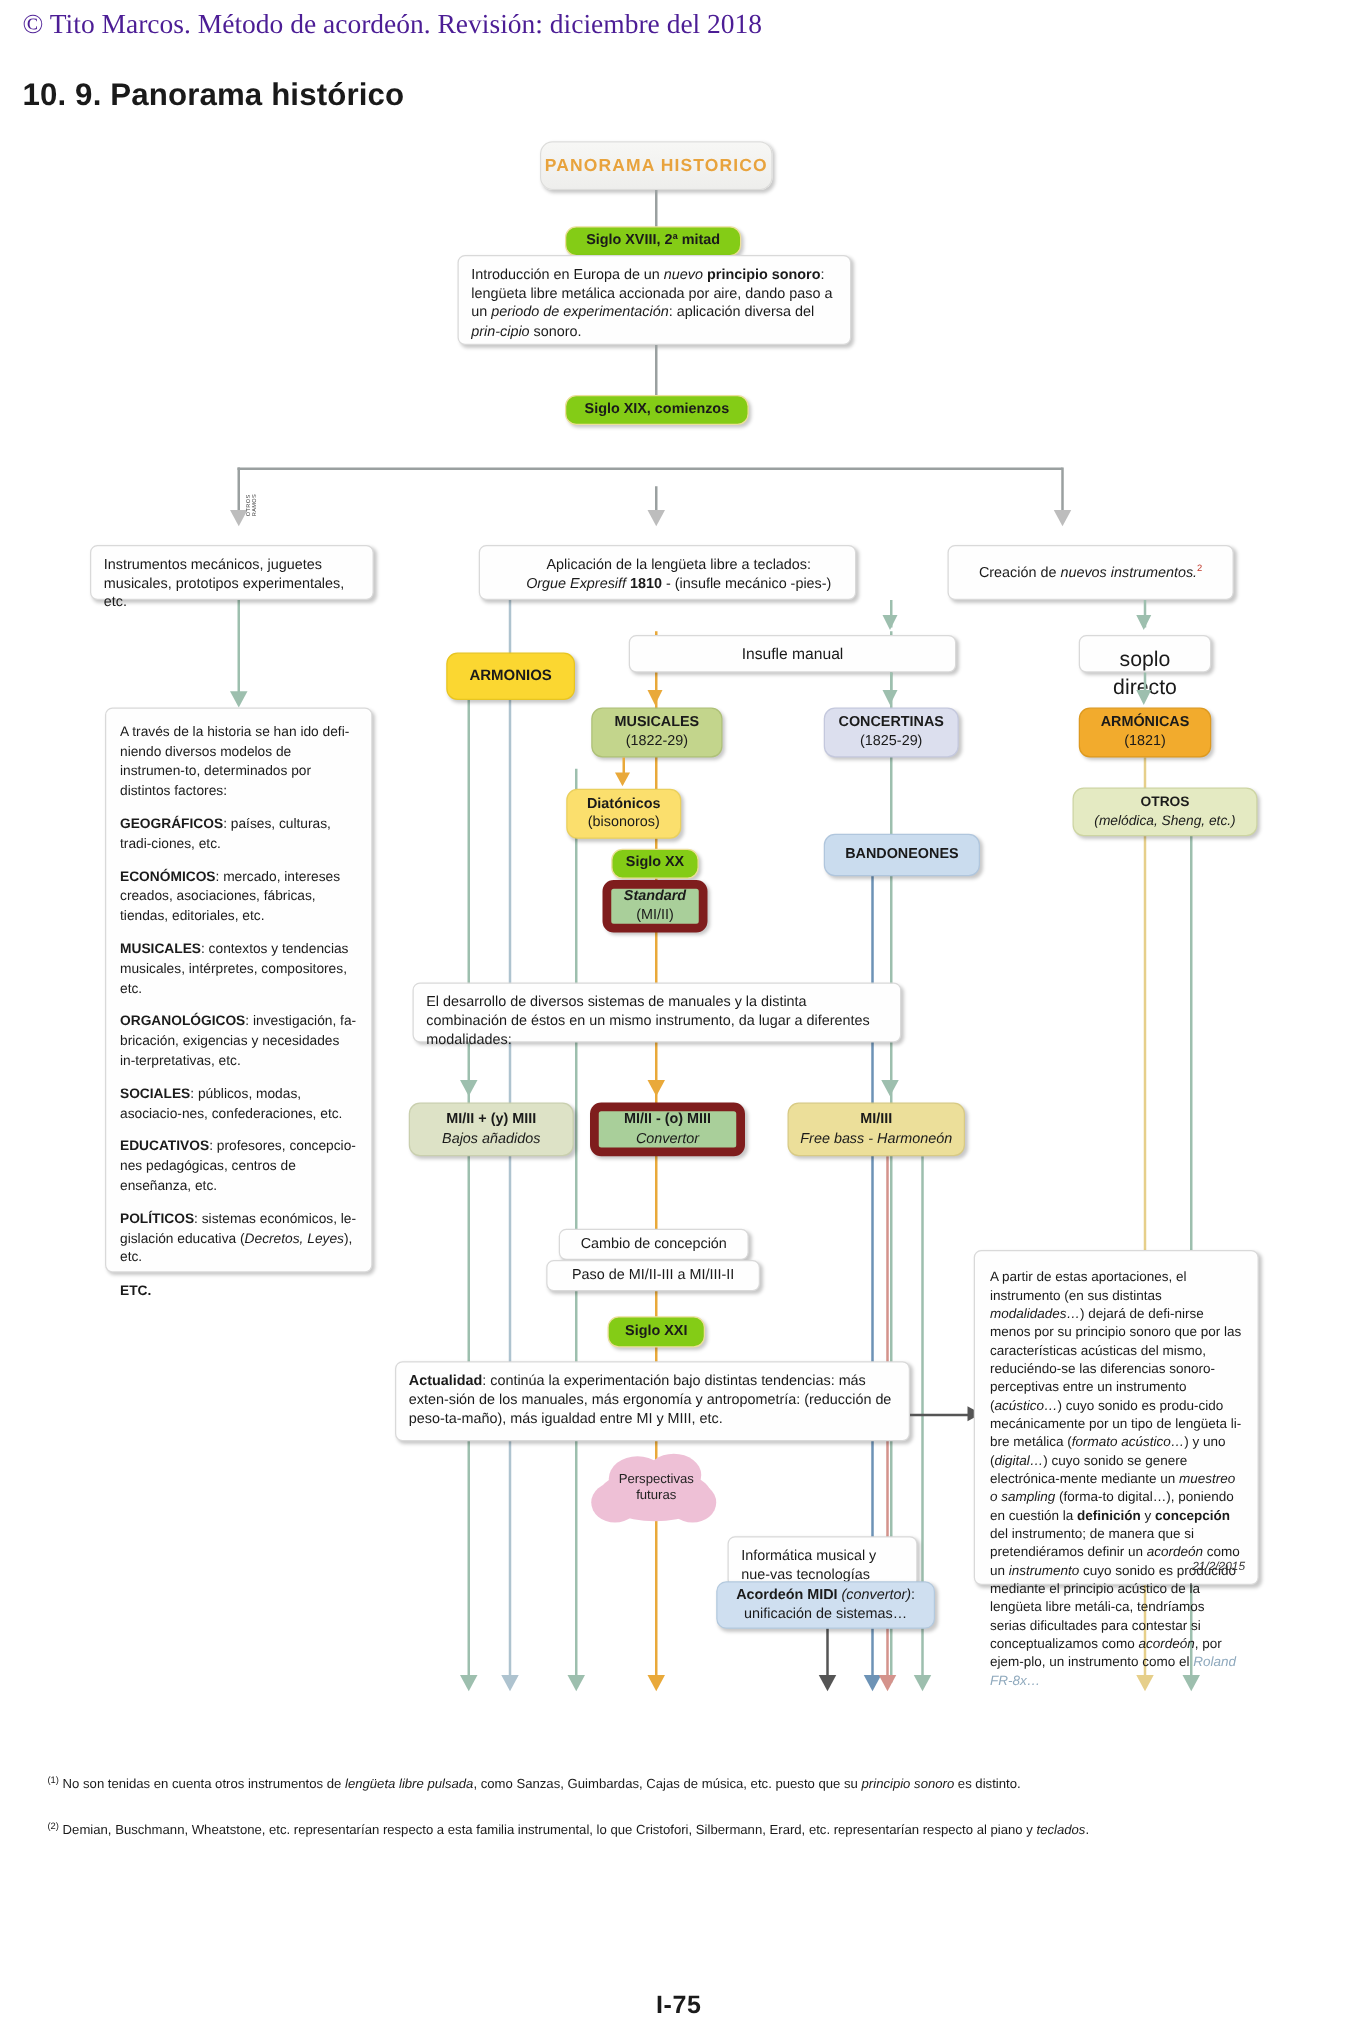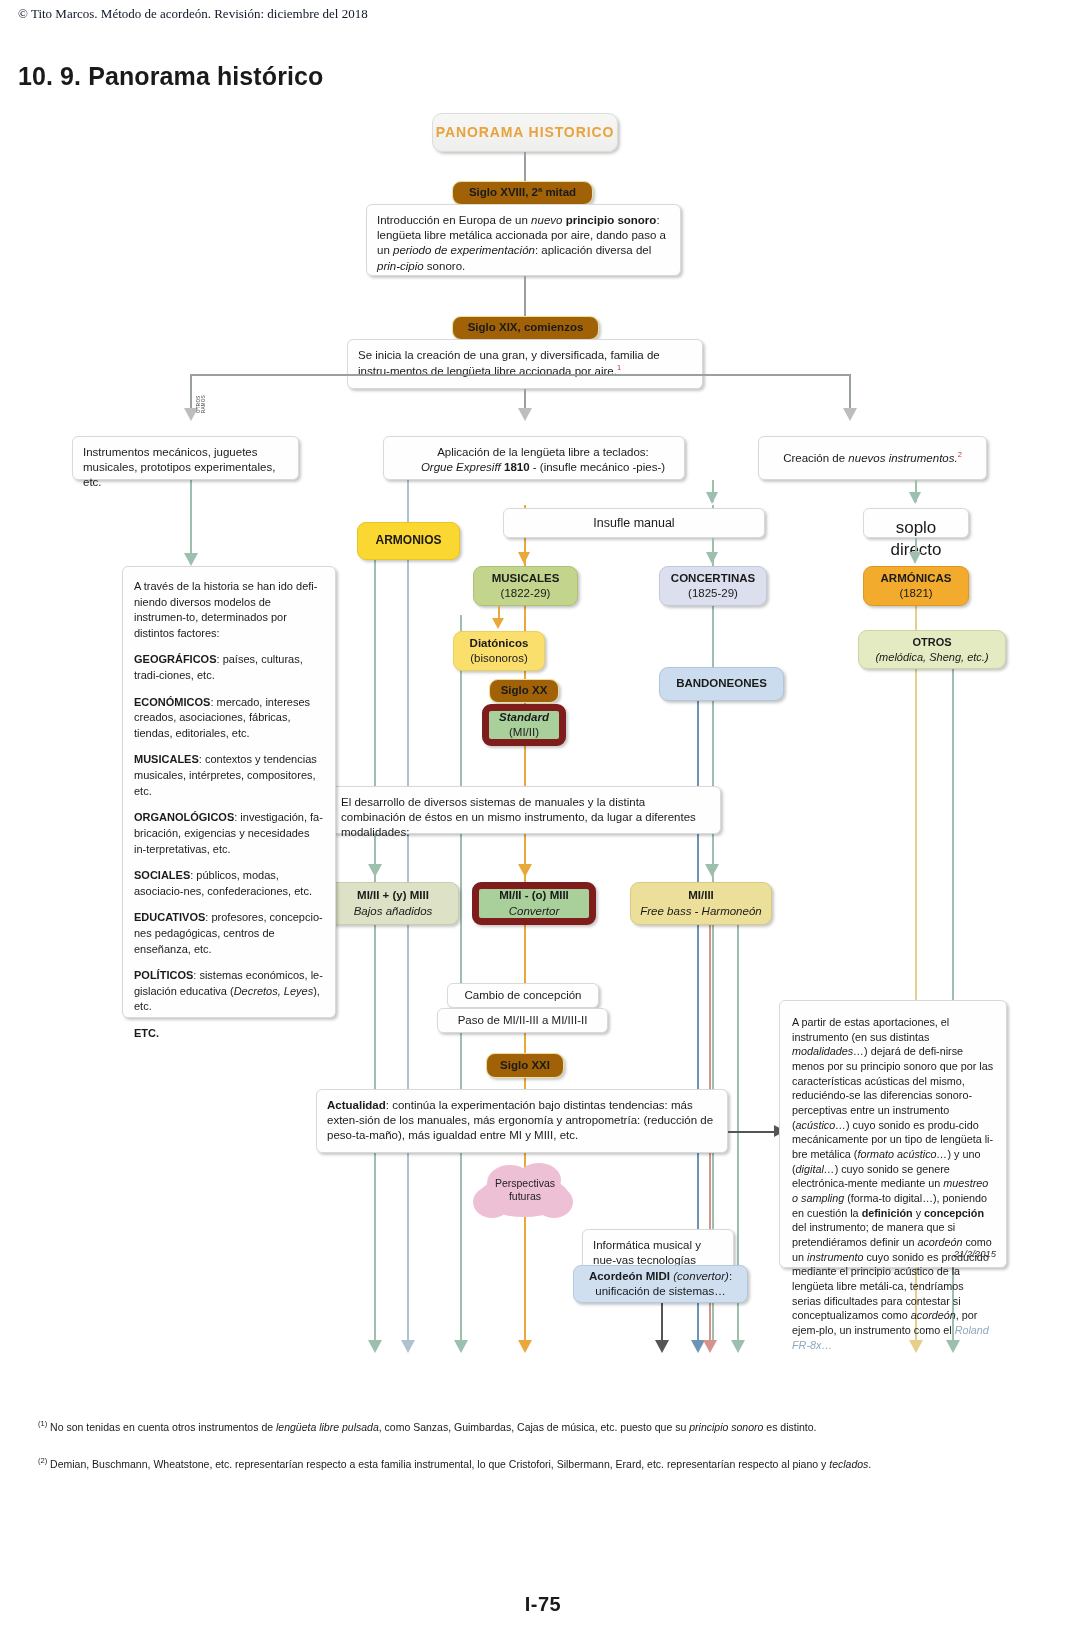--- a/index.html
+++ b/index.html
@@ -3,34 +3,34 @@
 <meta charset="utf-8">
 <style>
   html,body{margin:0;padding:0;}
   body{
     width:1086px;height:1634px;position:relative;background:#ffffff;
     font-family:"Liberation Sans", sans-serif;color:#1a1a1a;
     -webkit-font-smoothing:antialiased;
   }
   .pg{position:absolute;inset:0;}
   
-  .hdr-copy{position:absolute;left:18px;top:6px;font-size:13px;font-family:"Liberation Serif",serif;color:#0f172a;white-space:nowrap;}
+  .hdr-copy{position:absolute;left:18px;top:6px;font-size:22px;font-family:"Liberation Serif",serif;color:#4c1d95;white-space:nowrap;}
   .h1{position:absolute;left:18px;top:62px;font-size:25px;font-weight:bold;letter-spacing:.1px;}
   
   .box{position:absolute;box-sizing:border-box;border-radius:6px;
        box-shadow:2px 2px 3px rgba(0,0,0,.22);line-height:1.32;}
   .white{background:#fefefe;border:1px solid #d9d9d9;}
   .txt{font-size:11.5px;padding:8px 10px;}
   .ctr{text-align:center;}
   .pill{border-radius:9px;text-align:center;display:flex;align-items:center;justify-content:center;flex-direction:column;}
   .b{font-weight:bold;}
   .i{font-style:italic;}
   .title-box{background:linear-gradient(#f7f7f5,#eeeeec);border:1px solid #dcdcda;border-radius:10px;
              color:#e8a33d;font-weight:bold;font-size:14px;letter-spacing:.9px;}
-  .cream{background:#a16207;border:1px solid #ecdf9a;}
+  .cream{background:#84cc16;border:1px solid #ecdf9a;}
   .yellow{background:#fbd731;border:1px solid #e8c520;}
   .yellow2{background:#fbdf6d;border:1px solid #ead05c;}
   .green{background:#c3d58c;border:1px solid #aec177;}
   .green2{background:#a9cf9a;border:7px solid #7f1d1d;}
   .greenpale{background:#dde2c6;border:1px solid #c9cfae;}
   .khaki{background:#ecdf9a;border:1px solid #d8ca84;}
   .olive{background:#e4eac2;border:1px solid #cdd5a2;}
   .lav{background:#dcdfee;border:1px solid #c4c8dd;}
   .blue{background:#cadcee;border:1px solid #b0c6dd;}
   .blue2{background:#cfdff0;border:1px solid #b3c9de;}
@@ -102,23 +102,20 @@
     <span><b>Siglo XVIII, 2ª mitad</b></span>
   </div>
   <div class="box white txt" style="left:366px;top:204px;width:315px;height:72px;">
     <span>Introducción en Europa de un </span><i>nuevo</i><span> </span><b>principio sonoro</b><span>: lengüeta libre metálica accionada por aire, dando paso a un </span><i>periodo de experimentación</i><span>: aplicación diversa del </span><i>prin-cipio</i><span> sonoro.</span>
   </div>
   <div class="ln" style="left:524px;top:276px;width:1.6px;height:41px;"></div>
 
   <div class="box cream pill" style="left:452px;top:316px;width:147px;height:24px;font-size:11.5px;">
     <span><b>Siglo XIX, comienzos</b></span>
   </div>
-  <div class="box white txt" style="left:347px;top:339px;width:356px;height:50px;">
-    <span>Se inicia la creación de una gran, y diversificada, familia de instru-mentos de lengüeta libre accionada por aire.</span><span class="supr">1</span>
-  </div>
 
   <div class="ln" style="left:190px;top:374px;width:660px;height:1.6px;"></div>
   <div class="ln" style="left:190px;top:374px;width:1.6px;height:36px;"></div>
   <div class="arw" style="left:184px;top:408px;border-left:7px solid transparent;border-right:7px solid transparent;border-top:13px solid #bdbdbd;"></div>
   <div class="ln" style="left:524px;top:389px;width:1.6px;height:21px;"></div>
   <div class="arw" style="left:518px;top:408px;border-left:7px solid transparent;border-right:7px solid transparent;border-top:13px solid #bdbdbd;"></div>
   <div class="ln" style="left:849px;top:374px;width:1.6px;height:36px;"></div>
   <div class="arw" style="left:843px;top:408px;border-left:7px solid transparent;border-right:7px solid transparent;border-top:13px solid #bdbdbd;"></div>
   <div class="vert" style="left:196px;top:379px;height:34px;">OTROS RAMOS</div>
 
@@ -244,21 +241,21 @@
   </div>
 
   <div class="box white txt" style="left:582px;top:1229px;width:152px;height:41px;">
     <span>Informática musical y nue-vas tecnologías aplicadas:</span>
   </div>
   <div class="box blue2 txt ctr" style="left:573px;top:1265px;width:175px;height:38px;border-radius:8px;display:flex;align-items:center;justify-content:center;flex-direction:column;">
     <div><b>Acordeón MIDI</b> <i>(convertor)</i><span>:</span></div>
     <div>unificación de sistemas…</div>
   </div>
 
-  <div class="box white" style="left:84px;top:566px;width:214px;height:452px;font-size:11px;padding:12px 11px;line-height:1.42;margin-left:38px;">
+  <div class="box white" style="left:84px;top:566px;width:214px;height:452px;font-size:11px;padding:12px 11px;line-height:1.42;">
     <p style="margin:0 0 11px 0;">A través de la historia se han ido defi-niendo diversos modelos de instrumen-to, determinados por distintos factores:</p>
     <p style="margin:0 0 11px 0;"><b>GEOGRÁFICOS</b><span>: países, culturas, tradi-ciones, etc.</span></p>
     <p style="margin:0 0 11px 0;"><b>ECONÓMICOS</b><span>: mercado, intereses creados, asociaciones, fábricas, tiendas, editoriales, etc.</span></p>
     <p style="margin:0 0 11px 0;"><b>MUSICALES</b><span>: contextos y tendencias musicales, intérpretes, compositores, etc.</span></p>
     <p style="margin:0 0 11px 0;"><b>ORGANOLÓGICOS</b><span>: investigación, fa-bricación, exigencias y necesidades in-terpretativas, etc.</span></p>
     <p style="margin:0 0 11px 0;"><b>SOCIALES</b><span>: públicos, modas, asociacio-nes, confederaciones, etc.</span></p>
     <p style="margin:0 0 11px 0;"><b>EDUCATIVOS</b><span>: profesores, concepcio-nes pedagógicas, centros de enseñanza, etc.</span></p>
     <p style="margin:0 0 11px 0;"><b>POLÍTICOS</b><span>: sistemas económicos, le-gislación educativa (</span><i>Decretos, Leyes</i><span>), etc.</span></p>
     <p style="margin:0;"><b>ETC.</b></p>
   </div>

